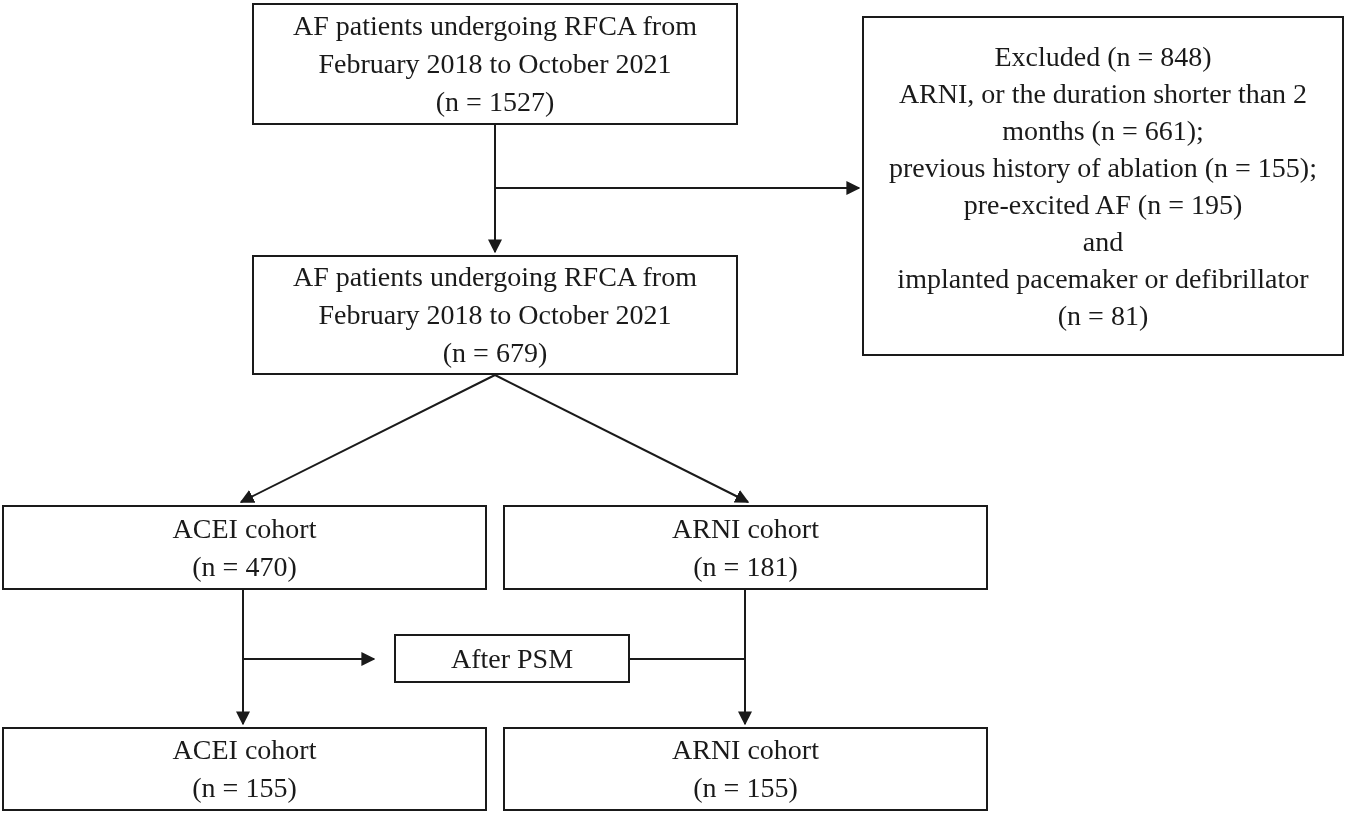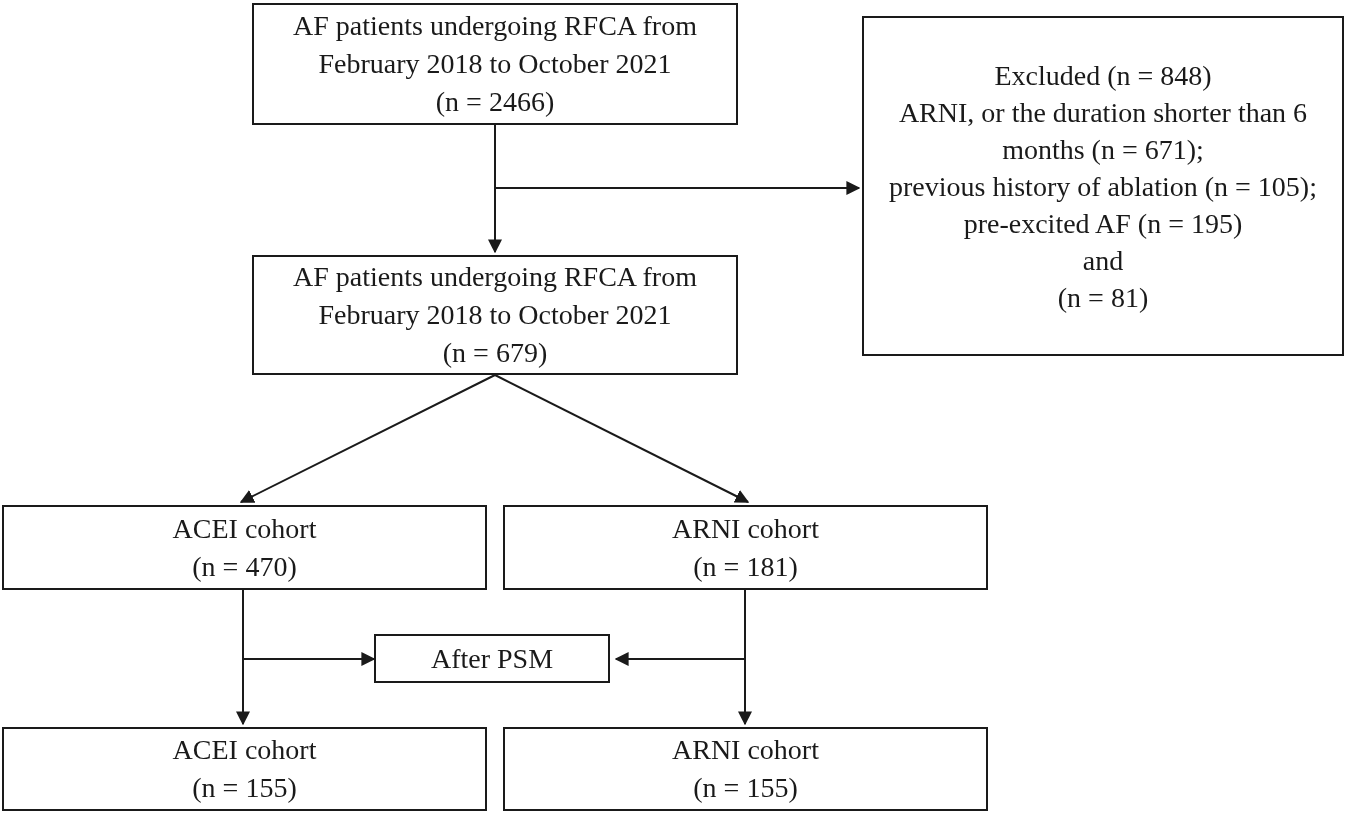--- a/index.html
+++ b/index.html
@@ -36,21 +36,21 @@
     font-size: 28px;
     line-height: 38px;
   }
   .box .line { white-space: nowrap; }
 
   #box-initial   { left: 252px; top: 3px;   width: 486px; height: 122px; }
   #box-excluded  { left: 862px; top: 16px;  width: 482px; height: 340px; line-height: 37px; }
   #box-included  { left: 252px; top: 255px; width: 486px; height: 120px; }
   #box-acei-pre  { left: 2px;   top: 505px; width: 485px; height: 85px; }
   #box-arni-pre  { left: 503px; top: 505px; width: 485px; height: 85px; }
-  #box-psm       { left: 374px; top: 634px; width: 236px; height: 49px; line-height: 45px; }
+  #box-psm       { left: 394px; top: 634px; width: 236px; height: 49px; line-height: 45px; }
   #box-acei-post { left: 2px;   top: 727px; width: 485px; height: 84px; }
   #box-arni-post { left: 503px; top: 727px; width: 485px; height: 84px; }
 
   #connectors line, #connectors polyline {
     stroke: #1a1a1a;
     stroke-width: 2;
     fill: none;
   }
 </style>
 </head>
@@ -78,30 +78,31 @@
     <line x1="745" y1="590" x2="745" y2="724" marker-end="url(#arrow)"></line>
 
     <line x1="243" y1="659" x2="374" y2="659" marker-end="url(#arrow)"></line>
 
     <line x1="745" y1="659" x2="616" y2="659" marker-end="url(#arrow)"></line>
   </svg>
 
   <div class="box" id="box-initial">
     <div class="line">AF patients undergoing RFCA from</div>
     <div class="line">February 2018 to October 2021</div>
-    <div class="line">(n = 2466)</div>
+    <div class="line">(n = 1527)</div>
   </div>
 
   <div class="box" id="box-excluded">
     <div class="line">Excluded (n = 848)</div>
-    <div class="line">ARNI, or the duration shorter than 6</div>
-    <div class="line">months (n = 671);</div>
-    <div class="line">previous history of ablation (n = 105);</div>
+    <div class="line">ARNI, or the duration shorter than 2</div>
+    <div class="line">months (n = 661);</div>
+    <div class="line">previous history of ablation (n = 155);</div>
     <div class="line">pre-excited AF (n = 195)</div>
     <div class="line">and</div>
+    <div class="line">implanted pacemaker or defibrillator</div>
     <div class="line">(n = 81)</div>
   </div>
 
   <div class="box" id="box-included">
     <div class="line">AF patients undergoing RFCA from</div>
     <div class="line">February 2018 to October 2021</div>
     <div class="line">(n = 679)</div>
   </div>
 
   <div class="box" id="box-acei-pre">

